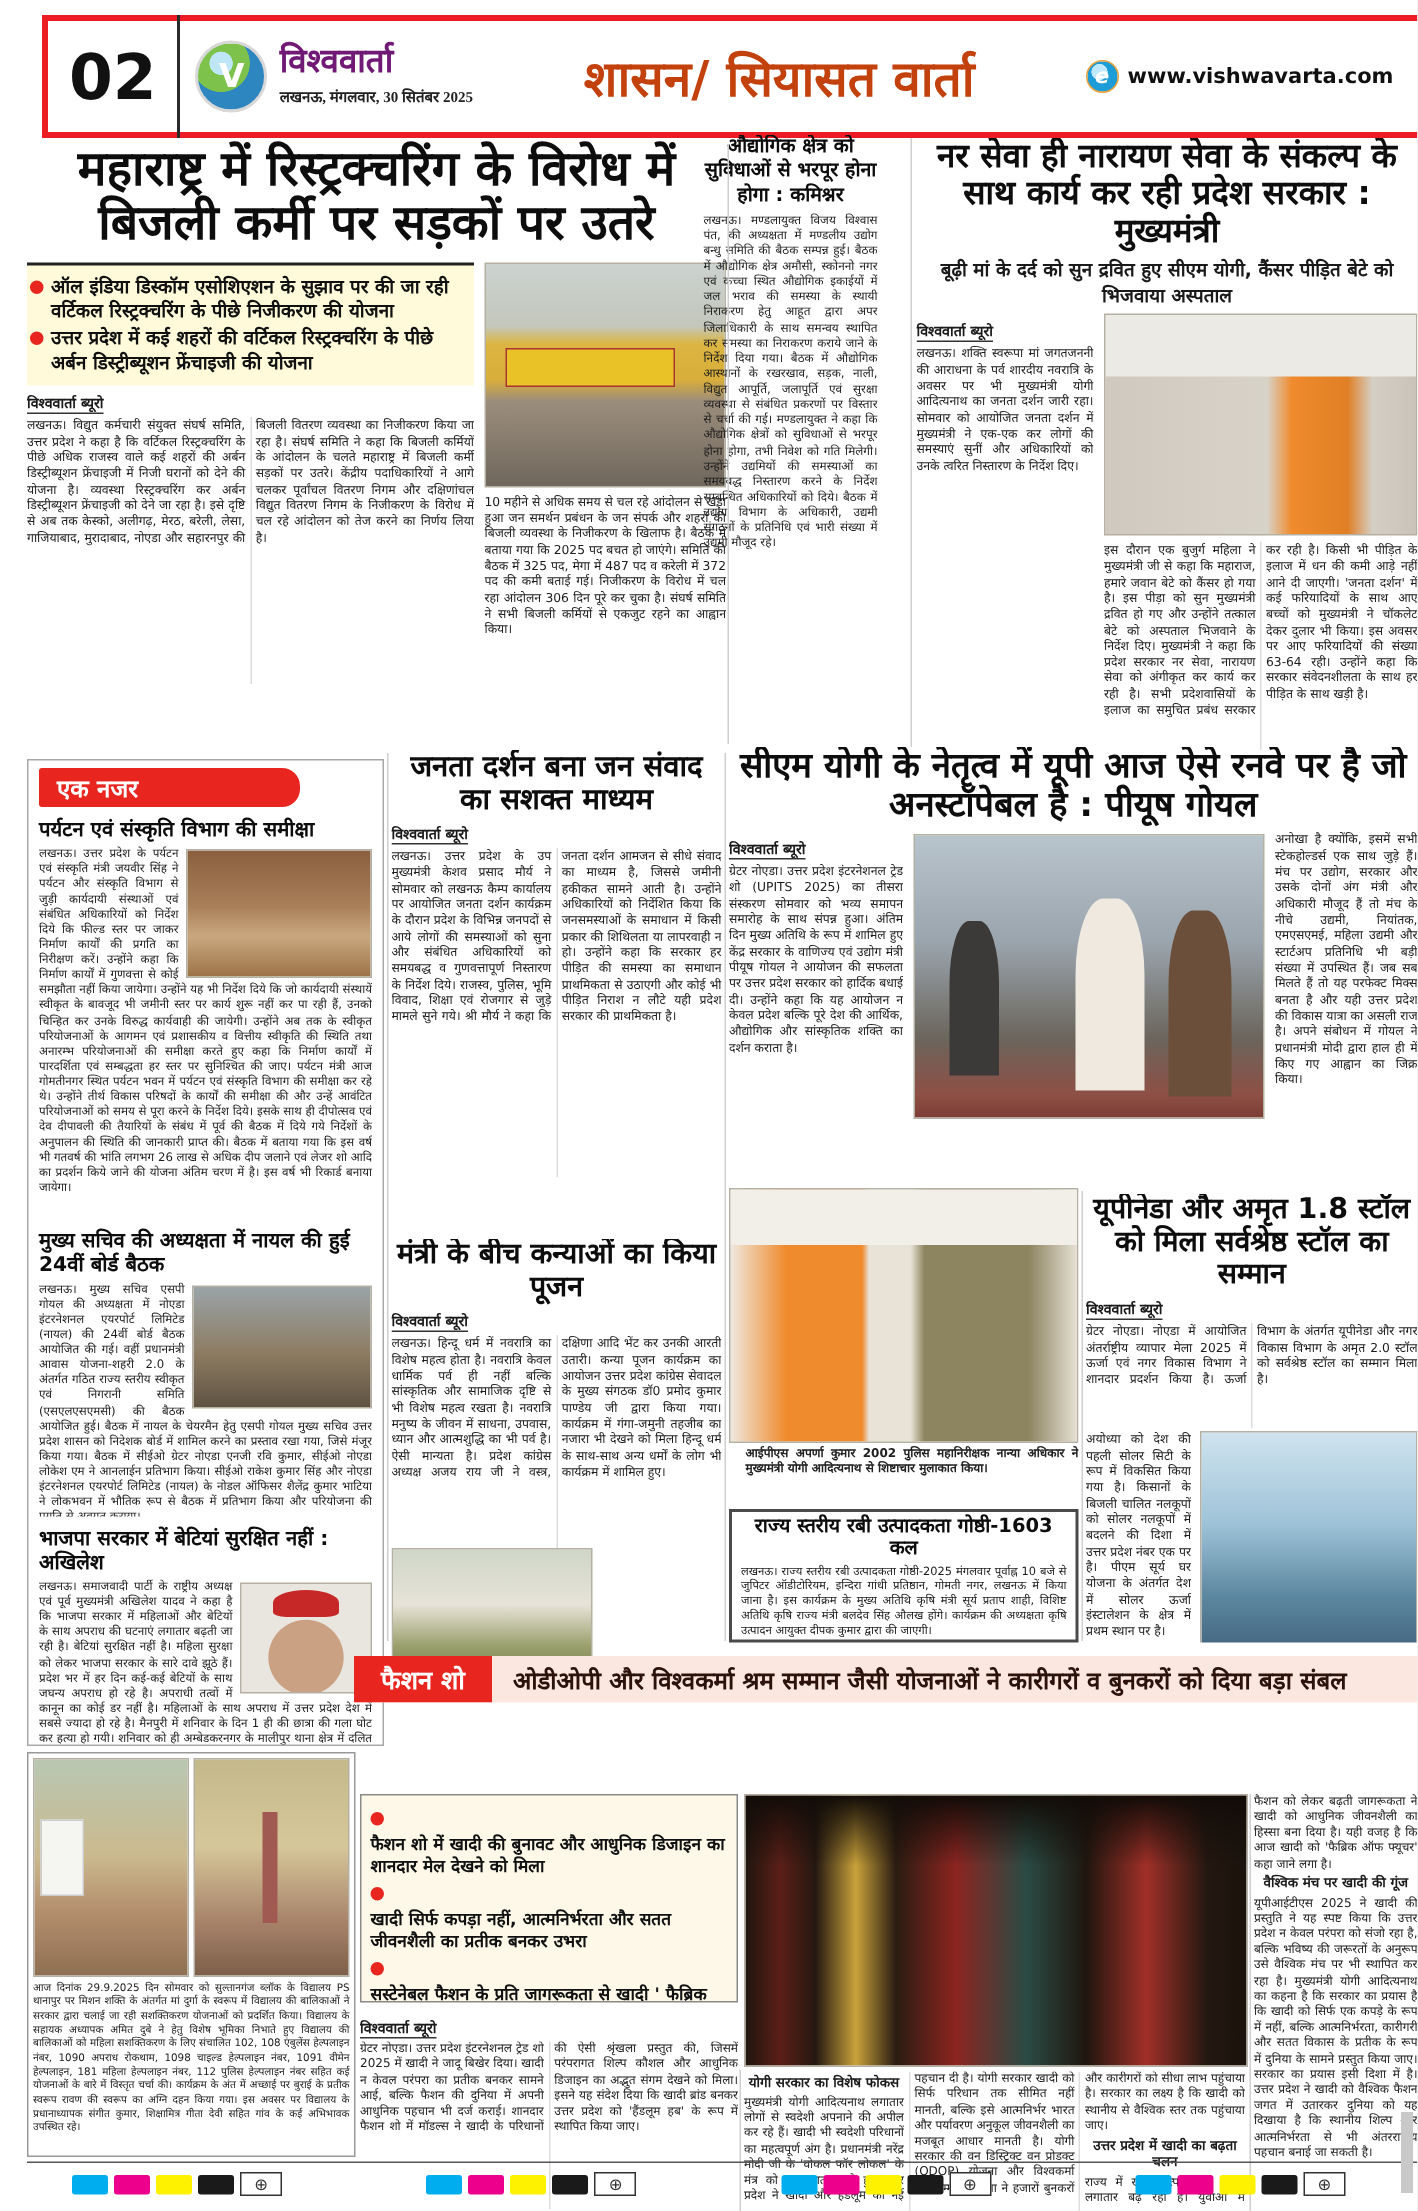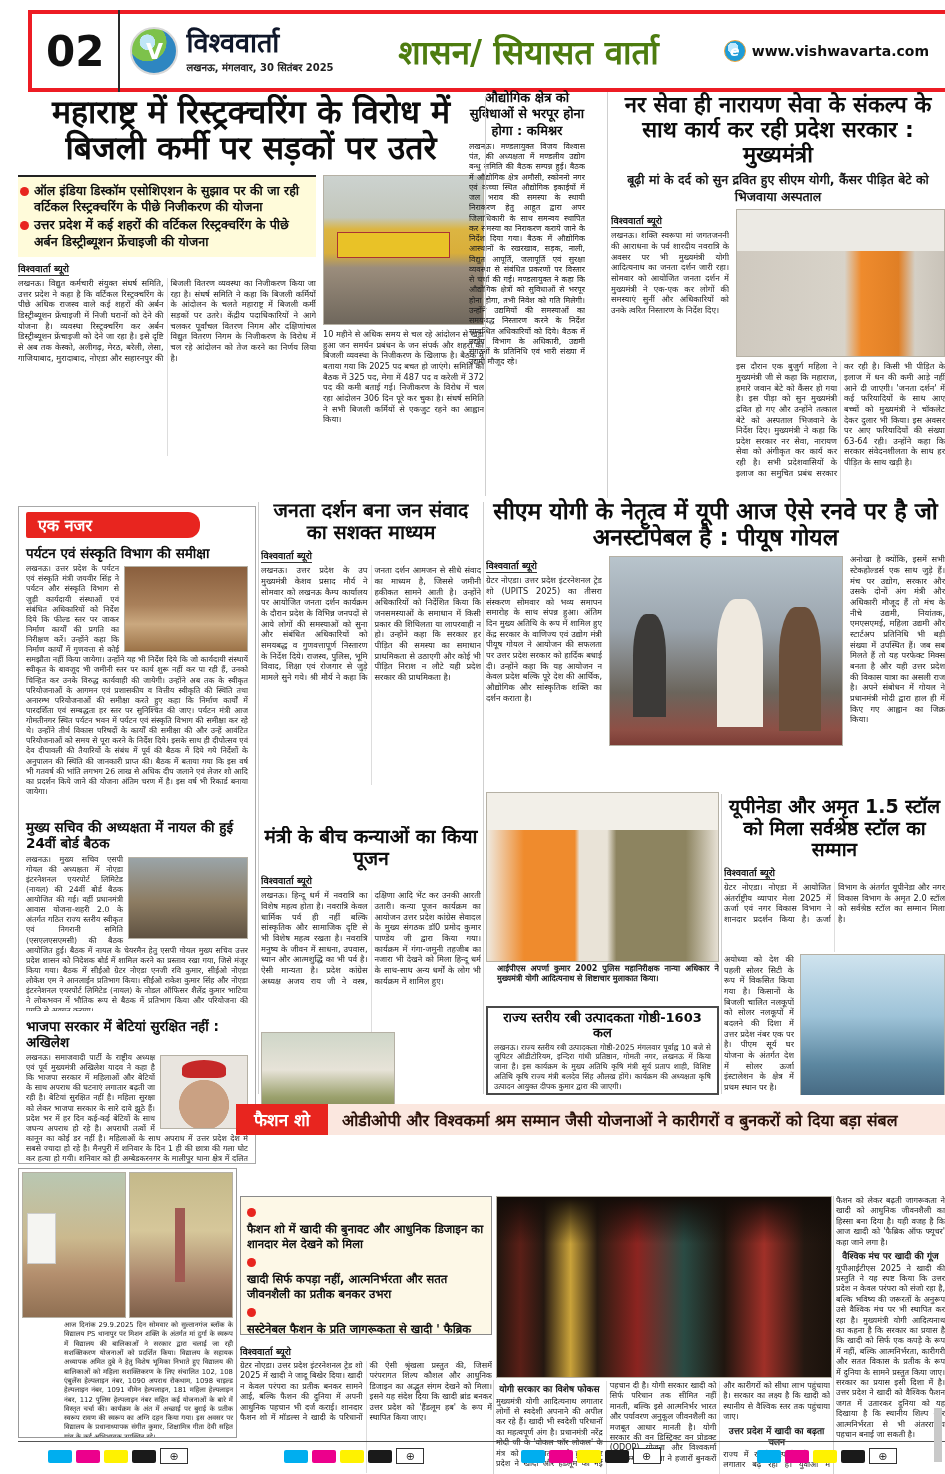--- a/index.html
+++ b/index.html
@@ -8,23 +8,23 @@
   
   .masthead{position:absolute;left:28px;top:10px;width:913px;height:74px;
             border:4px solid #ed1c24;border-right:none;display:flex;align-items:center;background:#fff;}
   .pageno{font-size:42px;font-weight:800;padding:4px 14px;border-right:2px solid #2a2a2a;height:100%;
           display:flex;align-items:center;color:#111;}
   .logo-wrap{display:flex;align-items:center;gap:8px;padding-left:10px;}
   .globe{width:44px;height:44px;border-radius:50%;
          background:radial-gradient(circle at 35% 30%,#bfe6f7 0 18%,#7dc24b 19% 45%,#2e86c1 46% 100%);
          border:2px solid #d8d8d8;display:flex;align-items:center;justify-content:center;
          color:#fff;font-weight:800;font-size:22px;}
-  .paper-name{font-size:27px;font-weight:800;color:#0f172a;line-height:1;}
-  .dateline{font-size:10px;font-weight:700;color:#222;margin-top:4px;}
-  .section-title{flex:1;text-align:center;font-size:33px;font-weight:800;color:#4d7c0f;}
+  .paper-name{font-size:22px;font-weight:800;color:#701a75;line-height:1;}
+  .dateline{font-size:10px;font-weight:700;color:#222;margin-top:4px;font-family:Liberation Serif, serif;}
+  .section-title{flex:1;text-align:center;font-size:33px;font-weight:800;color:#c2410c;}
   .website{display:flex;align-items:center;gap:6px;padding-right:16px;}
   .e-icon{width:20px;height:20px;border-radius:50%;background:radial-gradient(circle at 40% 35%,#bfe9ff 0 30%,#1e9cd7 31% 100%);
           color:#fff;font-weight:800;font-style:italic;font-size:14px;display:flex;align-items:center;justify-content:center;
           border:1px solid #e8a33d;}
   .website span{font-size:14px;font-weight:800;color:#101010;}
   
   .headline{font-weight:800;color:#0d0d0d;line-height:1.14;text-align:center;}
   .byline{font-size:9.5px;font-weight:800;border-bottom:1.5px solid #333;display:inline-block;margin:3px 0 2px;}
   .body{font-size:8.2px;line-height:1.3;text-align:justify;color:#1c1c1c;}
   .cols2{columns:2;column-gap:7px;column-rule:1px solid #ddd;}
@@ -108,21 +108,21 @@
   #fashion-head{position:absolute;left:236px;top:1139px;width:709px;text-align:center;
                 font-size:35px;font-weight:800;color:#0d0d0d;}
   #school-box{position:absolute;left:18px;top:1168px;width:219px;height:270px;border:1px solid #999;
               padding:3px;box-sizing:border-box;overflow:hidden;}
   .sb-photos{display:flex;gap:3px;height:146px;}
   .sb-photos .photo{flex:1;}
   .ph-school1{background:linear-gradient(180deg,#b9c7b2 0%,#cbb98e 45%,#b48f6e 70%,#8f6f52 100%);}
   .ph-school1:before{content:"";position:absolute;left:4%;top:28%;width:26%;height:34%;background:#f5f5f2;border:1px solid #ccc;}
   .ph-school2{background:linear-gradient(180deg,#c4b98a 0%,#d6c79a 40%,#a8836a 75%,#7d5f49 100%);}
   .ph-school2:before{content:"";position:absolute;left:44%;top:24%;width:10%;height:52%;background:#a05a52;}
-  .sb-cap{font-size:6.9px;line-height:1.35;text-align:justify;margin-top:3px;color:#1c1c1c;margin-left:42px;}
+  .sb-cap{font-size:6.9px;line-height:1.35;text-align:justify;margin-top:3px;color:#1c1c1c;}
   #fashion-bullets{position:absolute;left:240px;top:1196px;width:252px;height:139px;border:1px solid #8a8a8a;
                    background:#fdf8e7;padding:5px 6px;box-sizing:border-box;overflow:hidden;}
   #fashion-bullets .bullet{font-size:11.5px;flex-direction:column;}
   #fashion-left{position:absolute;left:240px;top:1340px;width:252px;height:134px;overflow:hidden;}
   #fashion-photo{position:absolute;left:496px;top:1196px;width:334px;height:180px;}
   .ph-fashion{width:100%;height:100%;background:
       linear-gradient(90deg,#20160f 0%,#5a1f17 7%,#241811 14%,#c9a23a 22%,#2a1c12 30%,#8c2420 42%,#2a4b44 56%,#20160f 68%,#a03028 80%,#241811 92%,#1a120c 100%);}
   .ph-fashion:before{content:"";position:absolute;left:0;top:0;width:100%;height:26%;background:linear-gradient(180deg,#120c08 0%,rgba(18,12,8,0) 100%);}
   #fashion-mid{position:absolute;left:496px;top:1381px;width:334px;height:93px;overflow:hidden;}
   #fashion-right{position:absolute;left:836px;top:1196px;width:109px;height:278px;overflow:hidden;}
@@ -258,21 +258,21 @@
     <div class="photo ph-cm-police"></div>
     <figcaption class="caption">आईपीएस अपर्णा कुमार 2002 पुलिस महानिरीक्षक नान्या अधिकार ने मुख्यमंत्री योगी आदित्यनाथ से शिष्टाचार मुलाकात किया।</figcaption>
   </figure>
 
   <section id="rabi">
     <div class="headline">राज्य स्तरीय रबी उत्पादकता गोष्ठी-1603 कल</div>
     <div class="body">लखनऊ। राज्य स्तरीय रबी उत्पादकता गोष्ठी-2025 मंगलवार पूर्वाह्न 10 बजे से जुपिटर ऑडीटोरियम, इन्दिरा गांधी प्रतिष्ठान, गोमती नगर, लखनऊ में किया जाना है। इस कार्यक्रम के मुख्य अतिथि कृषि मंत्री सूर्य प्रताप शाही, विशिष्ट अतिथि कृषि राज्य मंत्री बलदेव सिंह औलख होंगे। कार्यक्रम की अध्यक्षता कृषि उत्पादन आयुक्त दीपक कुमार द्वारा की जाएगी।</div>
   </section>
 
   <section id="art-upneda">
-    <div class="headline">यूपीनेडा और अमृत 1.5 स्टॉल को मिला सर्वश्रेष्ठ स्टॉल का सम्मान</div>
+    <div class="headline">यूपीनेडा और अमृत 1.8 स्टॉल को मिला सर्वश्रेष्ठ स्टॉल का सम्मान</div>
     <div class="byline">विश्ववार्ता ब्यूरो</div>
     <div class="body cols2" style="height:70px;overflow:hidden;">ग्रेटर नोएडा। नोएडा में आयोजित अंतर्राष्ट्रीय व्यापार मेला 2025 में ऊर्जा एवं नगर विकास विभाग ने शानदार प्रदर्शन किया है। ऊर्जा विभाग के अंतर्गत यूपीनेडा और नगर विकास विभाग के अमृत 2.0 स्टॉल को सर्वश्रेष्ठ स्टॉल का सम्मान मिला है।</div>
     <div class="up-row">
       <div class="up-c1 body" style="height:152px;overflow:hidden;">अयोध्या को देश की पहली सोलर सिटी के रूप में विकसित किया गया है। किसानों के बिजली चालित नलकूपों को सोलर नलकूपों में बदलने की दिशा में उत्तर प्रदेश नंबर एक पर है। पीएम सूर्य घर योजना के अंतर्गत देश में सोलर ऊर्जा इंस्टालेशन के क्षेत्र में प्रथम स्थान पर है।</div>
       <div class="photo ph-upneda"></div>
     </div>
   </section>
 
   <div id="fashion-kicker">
     <div class="fs-label">फैशन शो</div>

